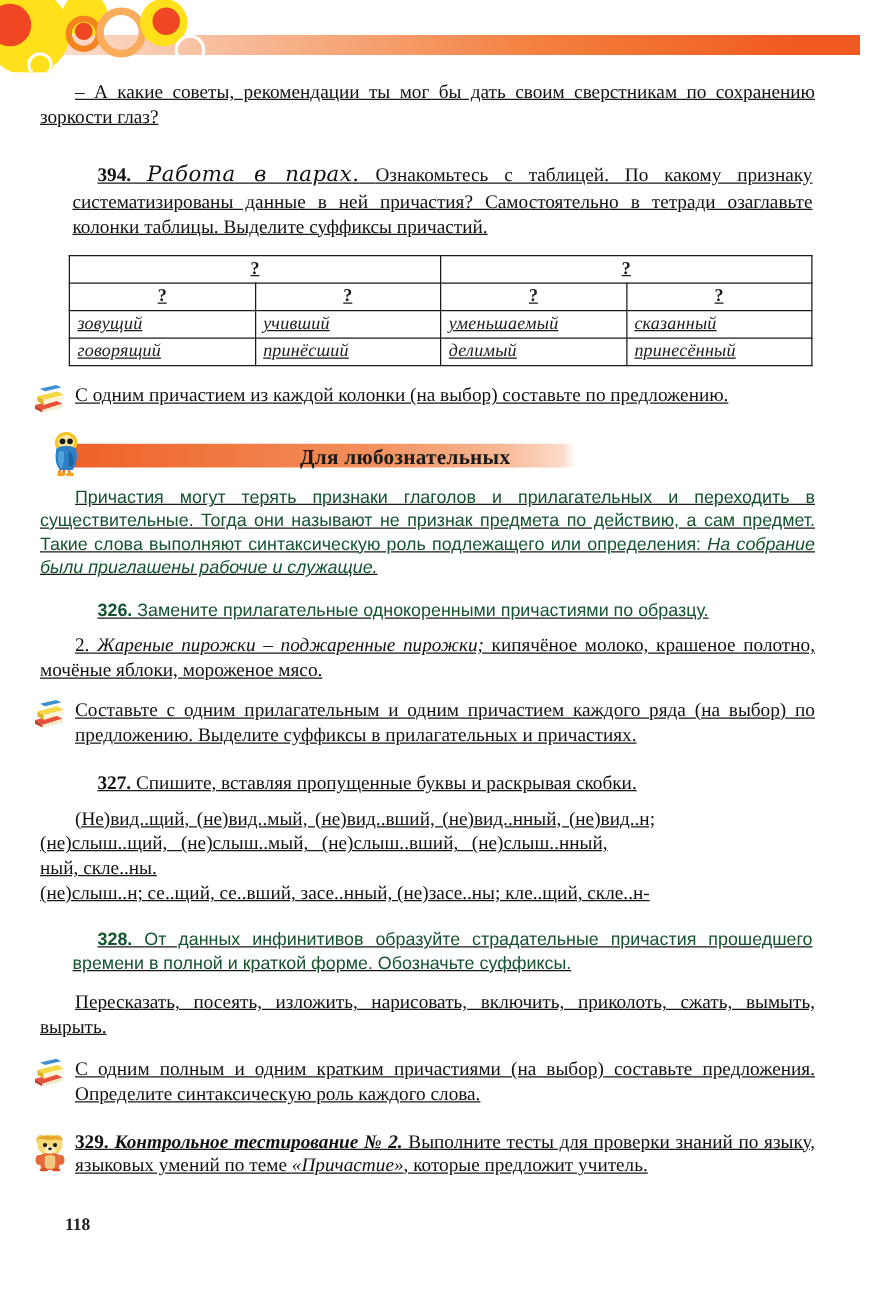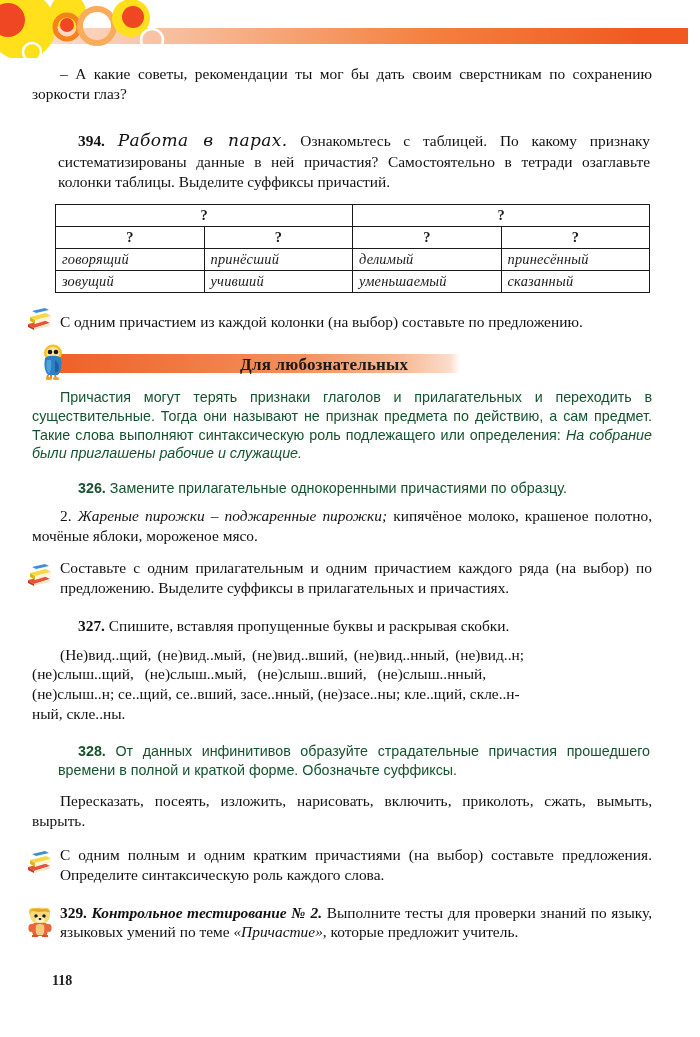--- a/index.html
+++ b/index.html
@@ -33,20 +33,21 @@
       #f4803f 430px, #f05a22 640px, #f05a22 688px, #ffffff 688px);
   }
   .deco-svg { position: absolute; top: 0; left: 0; }
 
   
   .page-content {
     position: absolute;
     top: 58px;
     left: 0;
     width: 684px;
+    text-decoration: underline;
   }
 
   p { margin: 0; }
 
   .body-serif {
     font-family: "Liberation Serif", "DejaVu Serif", serif;
     font-size: 15.4px;
     line-height: 1.29;
     text-align: justify;
     color: #111;
@@ -98,21 +99,21 @@
     font-family: "DejaVu Serif", "Liberation Serif", serif;
     font-size: 13.6px;
     letter-spacing: 0.2px;
     text-align: left;
     padding-left: 8px;
   }
 
   
   .task-row {
     display: flex;
-    align-items: center;
+    align-items: flex-start;
     margin-left: 24px;
     margin-right: 32px;
   }
   .task-icon { flex: 0 0 auto; width: 32px; padding-top: 1px; }
   .task-text { flex: 1 1 auto; padding-left: 4px; }
 
   
   .interest-banner {
     position: relative;
     margin-left: 24px;
@@ -199,30 +200,30 @@
         <td class="qcell" colspan="2">?</td>
         <td class="qcell" colspan="2">?</td>
       </tr>
       <tr>
         <td class="qcell" style="width:180px">?</td>
         <td class="qcell" style="width:127px">?</td>
         <td class="qcell" style="width:143px">?</td>
         <td class="qcell" style="width:145px">?</td>
       </tr>
       <tr>
+        <td class="word">зовущий</td>
+        <td class="word">учивший</td>
+        <td class="word">уменьшаемый</td>
+        <td class="word">сказанный</td>
+      </tr>
+      <tr>
         <td class="word">говорящий</td>
         <td class="word">принёсший</td>
         <td class="word">делимый</td>
         <td class="word">принесённый</td>
-      </tr>
-      <tr>
-        <td class="word">зовущий</td>
-        <td class="word">учивший</td>
-        <td class="word">уменьшаемый</td>
-        <td class="word">сказанный</td>
       </tr>
     </tbody>
       </table>
   </div>
 
   <div class="sp-14"></div>
   <div class="task-row">
     <div class="task-icon">
       <svg width="30" height="24" viewBox="0 0 30 24">
         <path d="M4 16 L20 12 L26 15 L10 20 Z" fill="#e8523a"></path>
@@ -293,22 +294,22 @@
   <div class="sp-18"></div>
   <p class="body-serif block-inset ind-sm">
     <span class="ex-num">327.</span>
     <span>Спишите, вставляя пропущенные буквы и раскрывая скобки.</span>
   </p>
 
   <div class="sp-9"></div>
   <div class="body-serif block-wide">
     <p class="ind spaced-1">(Не)вид..щий, (не)вид..мый, (не)вид..вший, (не)вид..нный, (не)вид..н;</p>
     <p class="spaced-2">(не)слыш..щий, (не)слыш..мый, (не)слыш..вший, (не)слыш..нный,</p>
+    <p>ный, скле..ны.</p>
     <p>(не)слыш..н; се..щий, се..вший, засе..нный, (не)засе..ны; кле..щий, скле..н-</p>
-    <p>ный, скле..ны.</p>
   </div>
 
   <div class="sp-18"></div>
   <p class="body-sans block-inset ind-sm">
     <span class="ex-num">328.</span>
     <span>От данных инфинитивов образуйте страдательные причастия прошедшего времени в полной и краткой форме. Обозначьте суффиксы.</span>
   </p>
 
   <div class="sp-12"></div>
   <p class="body-serif block-wide ind spaced-1">Пересказать, посеять, изложить, нарисовать, включить, приколоть, сжать, вымыть, вырыть.</p>

